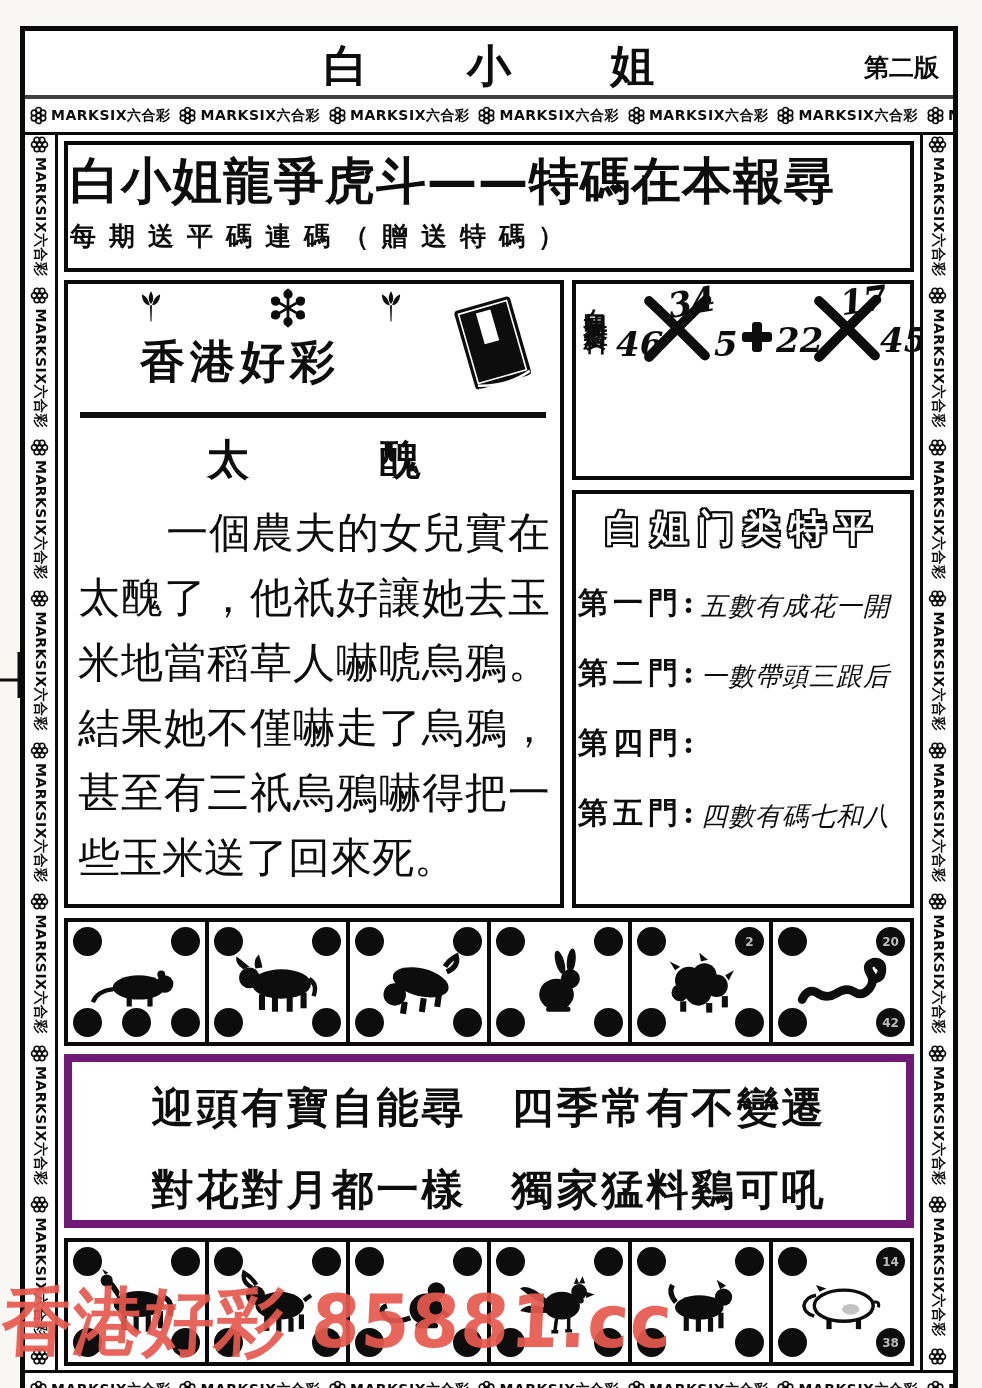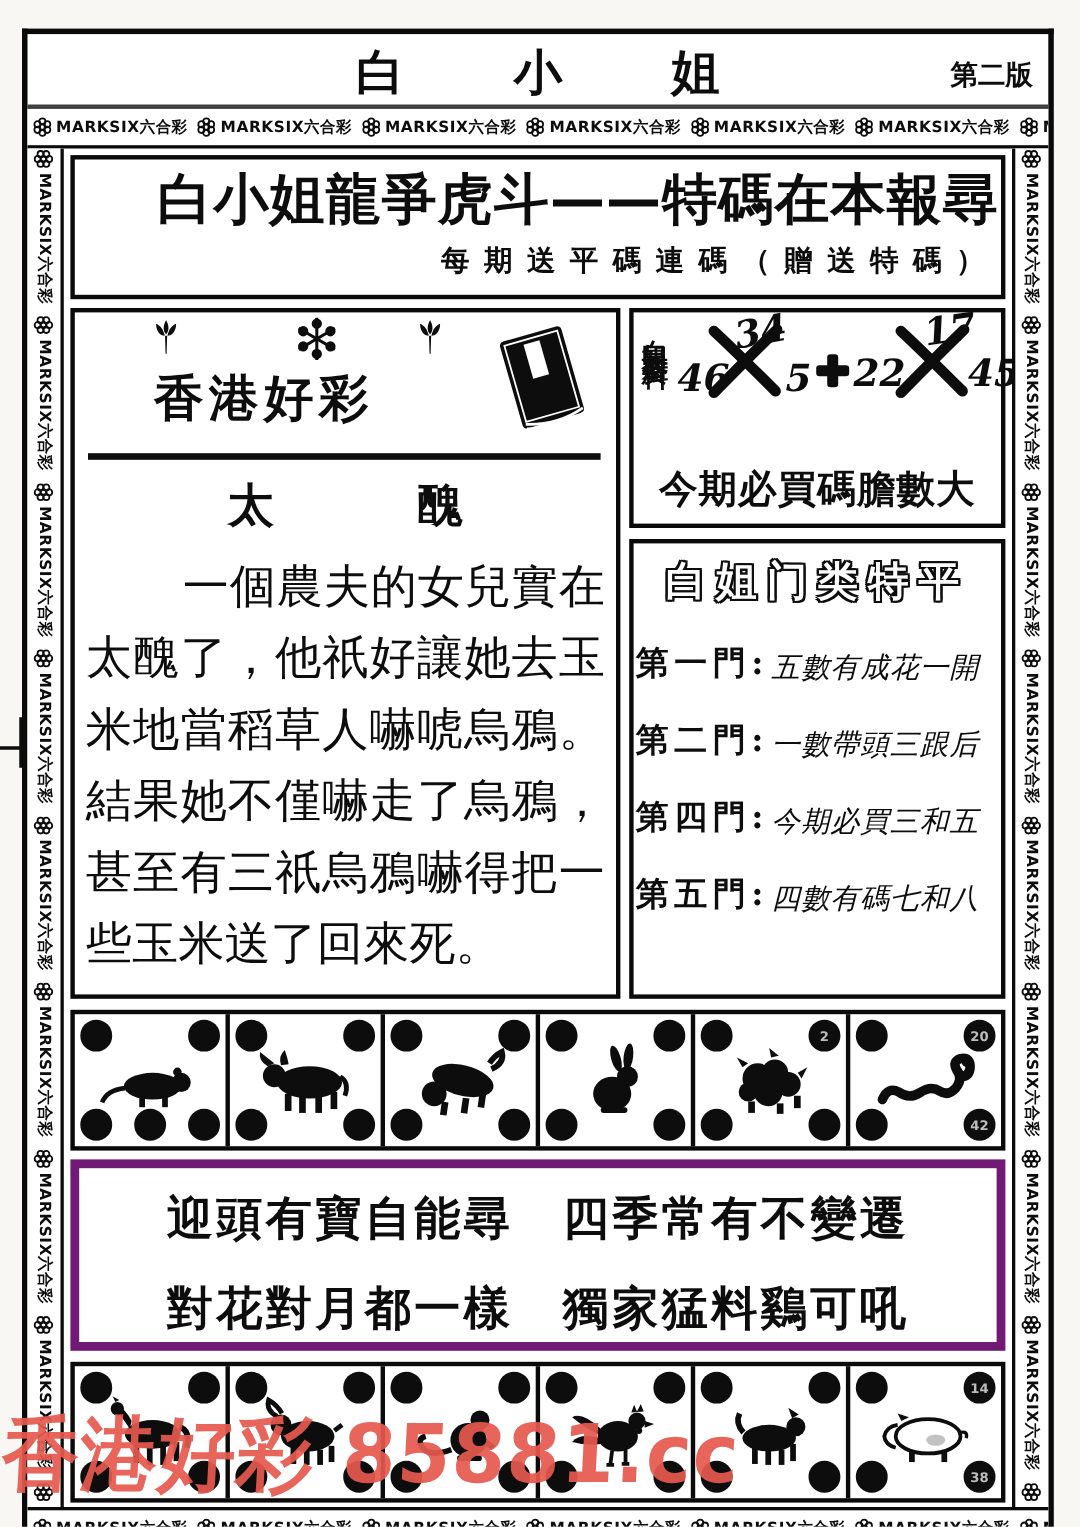--- a/index.html
+++ b/index.html
@@ -37,21 +37,21 @@
   .vstrip{position:relative;width:30px;overflow:hidden;flex:0 0 auto;background:#fff;}
   .vstrip.left{border-right:3px solid #0a0a0a;}
   .vstrip.right{border-left:3px solid #0a0a0a;}
   .vstrip .strip-row{
     position:absolute;left:30px;top:0;width:1400px;height:30px;
     transform-origin:0 0;transform:rotate(90deg);
     display:flex;align-items:center;gap:10px;
   }
   .content{flex:1;position:relative;padding:6px 6px 0 6px;box-sizing:border-box;}
   
-  .masthead{border:4px solid #0a0a0a;text-align:right;padding:8px 2px 14px;}
+  .masthead{border:4px solid #0a0a0a;text-align:left;padding:8px 2px 14px;}
   .headline{font-size:50px;font-weight:900;letter-spacing:1px;line-height:1.12;}
   .subhead{font-size:26px;font-weight:800;letter-spacing:13px;margin-top:10px;}
   
   .cols{display:flex;gap:8px;margin-top:8px;height:628px;}
   .storybox{width:500px;border:4px solid #0a0a0a;box-sizing:border-box;
     padding:6px 10px;position:relative;overflow:hidden;}
   .story-head{position:relative;height:128px;}
   .deco-icon{position:absolute;width:34px;height:34px;}
   .deco-1{left:56px;top:0;}
   .deco-2{left:188px;top:-4px;width:44px;height:44px;}
@@ -426,36 +426,34 @@
               <span class="hand-num" style="left:98px;top:36px;">5</span>
               <div class="plus-icon" style="left:126px;top:34px;"></div>
               <span class="hand-num" style="left:160px;top:32px;">22</span>
               <svg class="xmark" style="left:196px;top:0;" viewBox="0 0 100 100">
                 <path d="M10 10 Q34 32 90 88" stroke="#0d0d0d" stroke-width="14" fill="none" stroke-linecap="round"></path>
                 <path d="M92 8 Q55 44 10 90" stroke="#0d0d0d" stroke-width="14" fill="none" stroke-linecap="round"></path>
               </svg>
               <span class="hand-num" style="left:224px;top:-8px;transform:rotate(-8deg);">17</span>
               <span class="hand-num" style="left:264px;top:32px;">45</span>
             </div>
-            <div class="tips-line">今期必買碼膽數大</div>
           </div>
 
           <div class="gatesbox">
             <div class="gates-title">白姐门类特平</div>
             <div class="gate-row">
               <span class="gate-label">第一門:</span>
               <span class="gate-text">五數有成花一開</span>
             </div>
             <div class="gate-row">
               <span class="gate-label">第二門:</span>
               <span class="gate-text">一數帶頭三跟后</span>
             </div>
             <div class="gate-row">
               <span class="gate-label">第四門:</span>
-              <span class="gate-text">今期必買三和五</span>
             </div>
             <div class="gate-row">
               <span class="gate-label">第五門:</span>
               <span class="gate-text">四數有碼七和八</span>
             </div>
           </div>
         </div>
       </div>
 
       <div class="zstrip">

